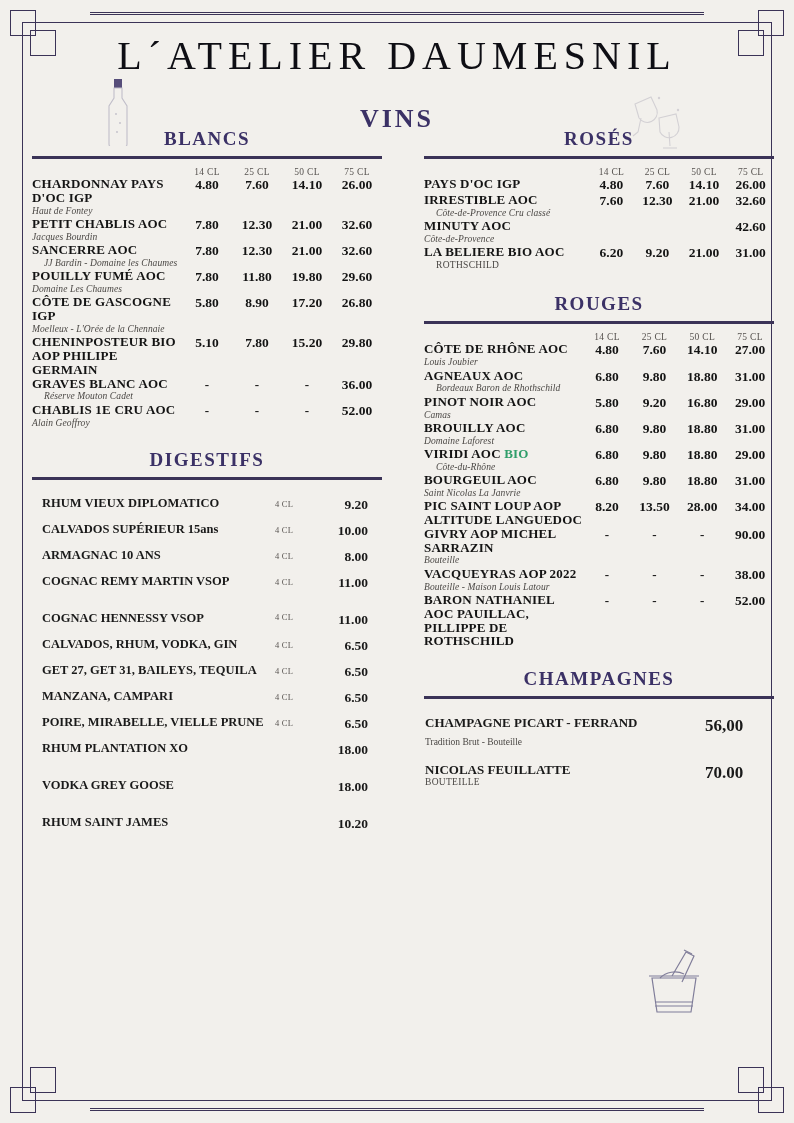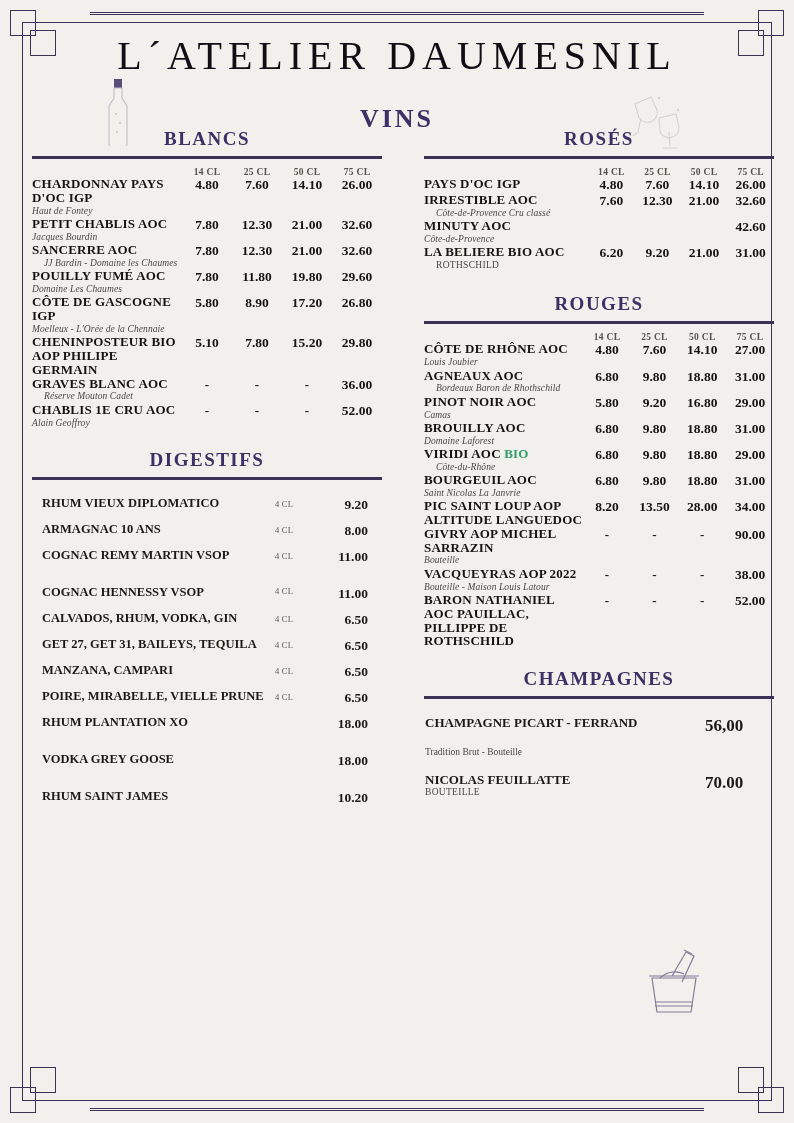--- a/index.html
+++ b/index.html
@@ -85,21 +85,20 @@
   table.menu { width:100%; border-collapse:collapse; }
   table.menu td { vertical-align: top; padding:0; }
 
   .hdr td {
     font-size:9.5px;
     color:#56524f;
     text-align:center;
     letter-spacing:.3px;
     padding-bottom:4px;
     font-family:"Liberation Serif", serif;
-    font-weight:bold;
   }
   .hdr td.name { }
 
   .row td { padding-top: 6px; padding-bottom: 2px; }
   .row .name {
     font-size:13px; font-weight:bold; letter-spacing:.2px;
     line-height:1.06; color:#141414;
     text-transform:none;
   }
   .row .sub {
@@ -301,20 +300,25 @@
       <div class="sec-rule"></div>
 
       <table class="dig-table">
         <tbody>
             <tr>
               <td class="name">RHUM VIEUX DIPLOMATICO</td>
               <td class="cl">4 CL</td>
               <td class="price">9.20</td>
             </tr>
         <tr>
+              <td class="name">CALVADOS SUPÉRIEUR 15ans</td>
+              <td class="cl">4 CL</td>
+              <td class="price">10.00</td>
+            </tr>
+        <tr>
               <td class="name">ARMAGNAC 10 ANS</td>
               <td class="cl">4 CL</td>
               <td class="price">8.00</td>
             </tr>
         <tr>
               <td class="name">COGNAC REMY MARTIN VSOP</td>
               <td class="cl">4 CL</td>
               <td class="price">11.00</td>
             </tr>
         <tr class="gap">
@@ -508,21 +512,21 @@
         </table>
     </div>
 
     <div style="margin-top:20px;">
       <div class="sec-title">CHAMPAGNES</div>
       <div class="sec-rule"></div>
 
       <table class="champ-table">
         <tbody>
             <tr>
-          <td class="name"><span>CHAMPAGNE PICART - FERRAND</span><span class="sub indent" style="display:block;font-size:9.5px;font-weight:normal;color:#4a4744;margin-top:17px;">Tradition Brut - Bouteille</span></td>
+          <td class="name"><span>CHAMPAGNE PICART - FERRAND</span><span class="sub indent" style="display:block;font-size:9.5px;font-weight:normal;color:#4a4744;margin-top:7px;">Tradition Brut - Bouteille</span></td>
           <td class="price">56,00</td>
         </tr>
         <tr>
           <td class="name" style="padding-top:14px;"><span>NICOLAS FEUILLATTE</span><span class="sub" style="display:block;font-size:9.5px;font-weight:normal;color:#4a4744;letter-spacing:.3px;">BOUTEILLE</span></td>
           <td class="price" style="padding-top:14px;">70.00</td>
         </tr>
       </tbody>
         </table>
     </div>
   </div>

